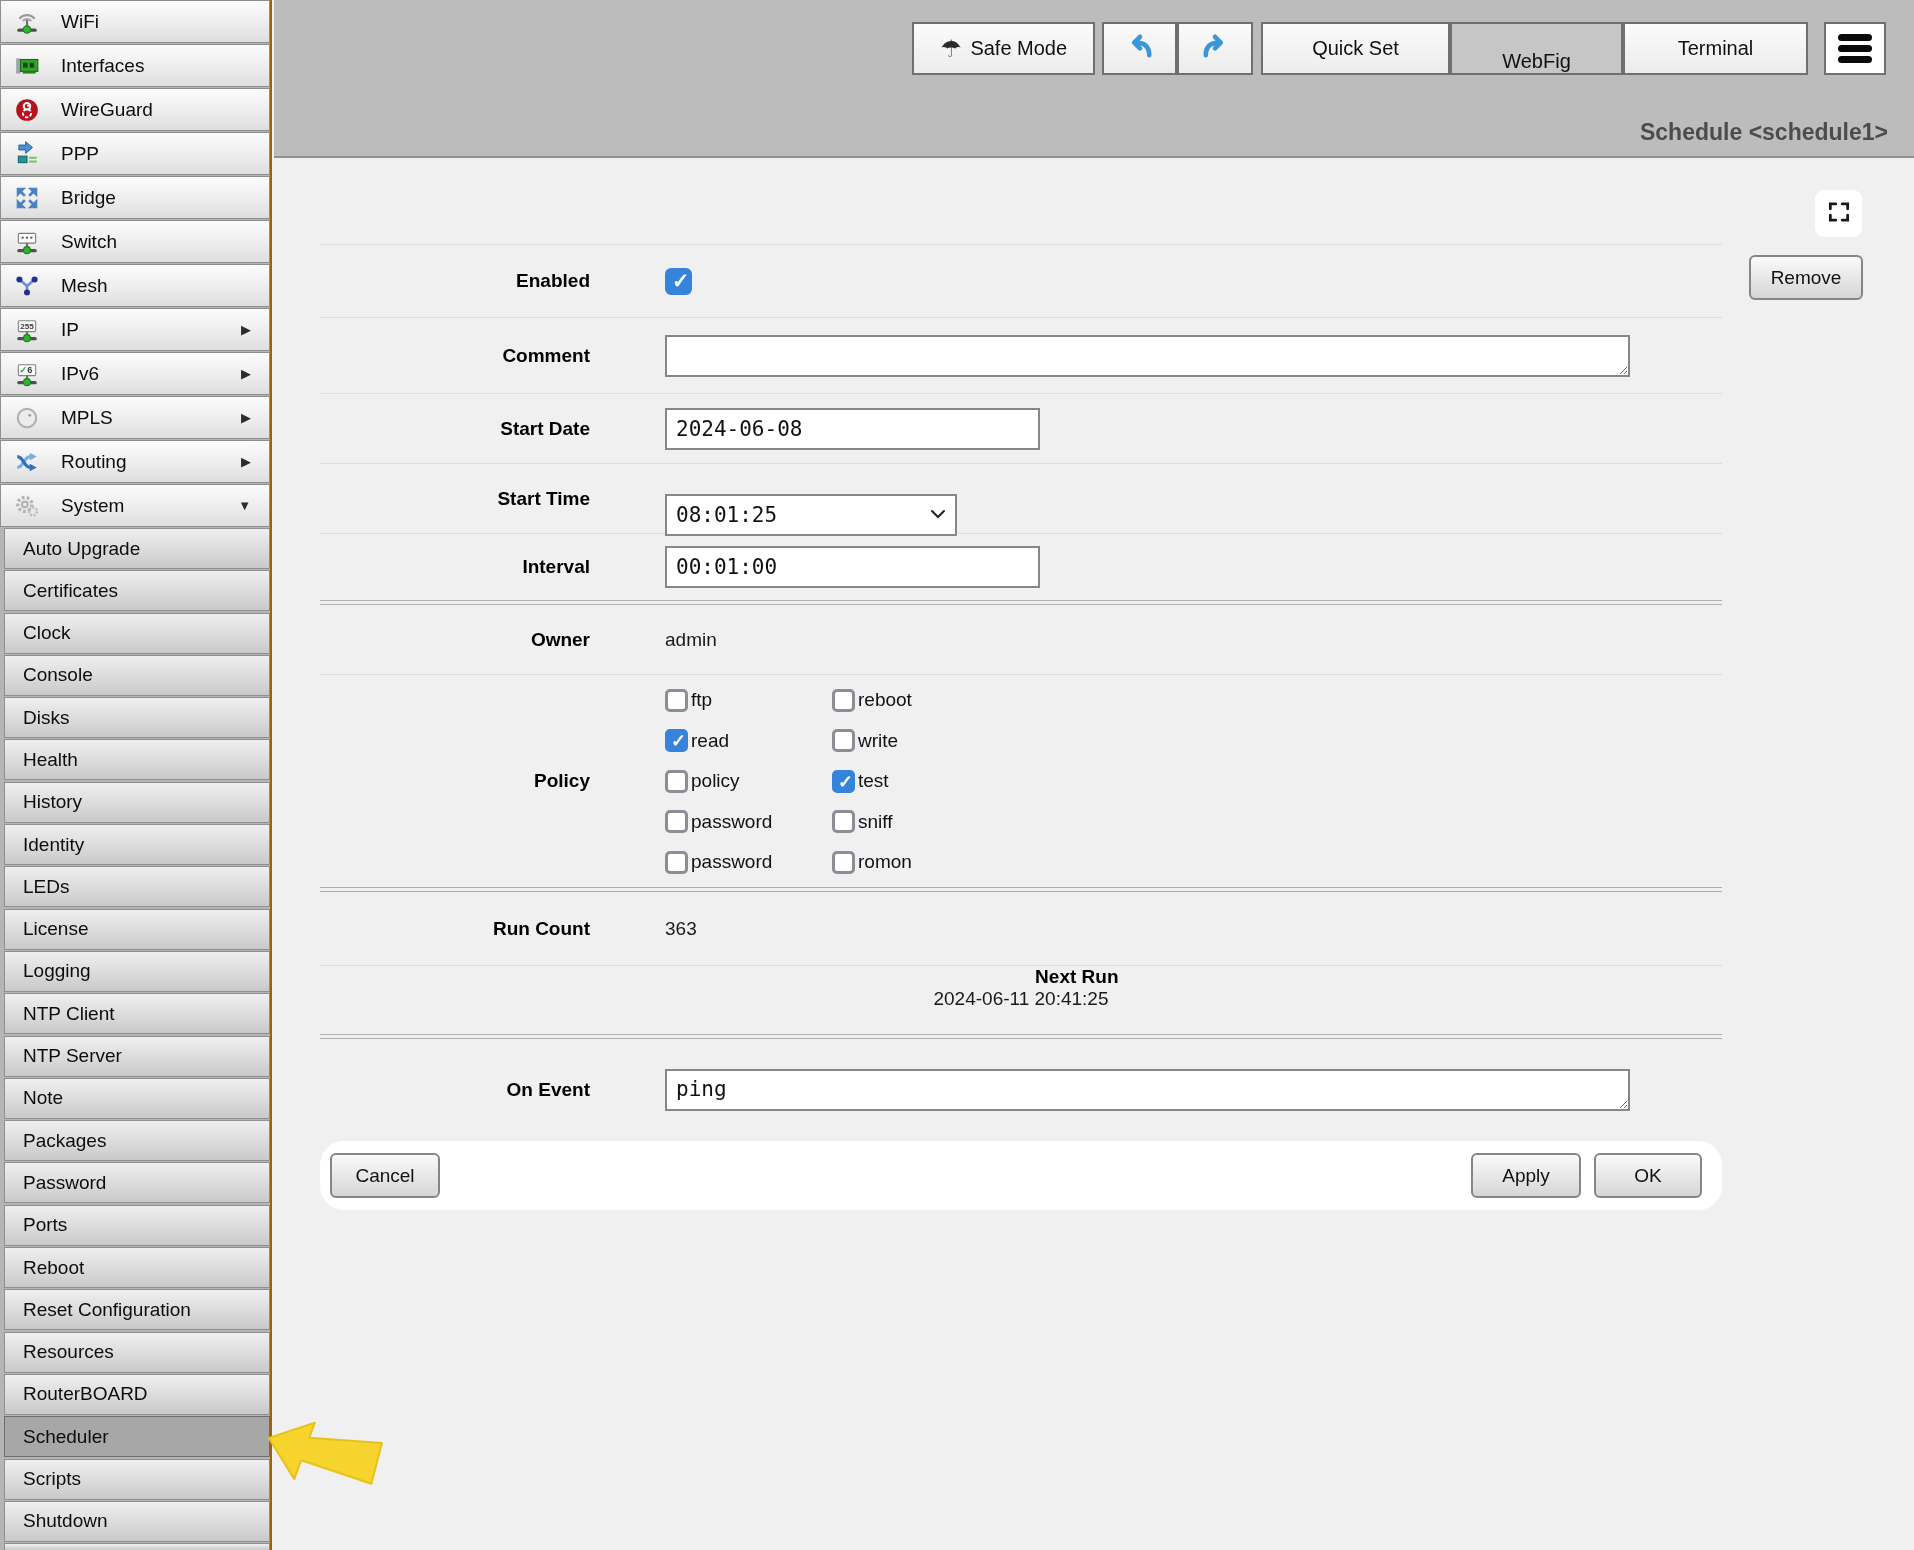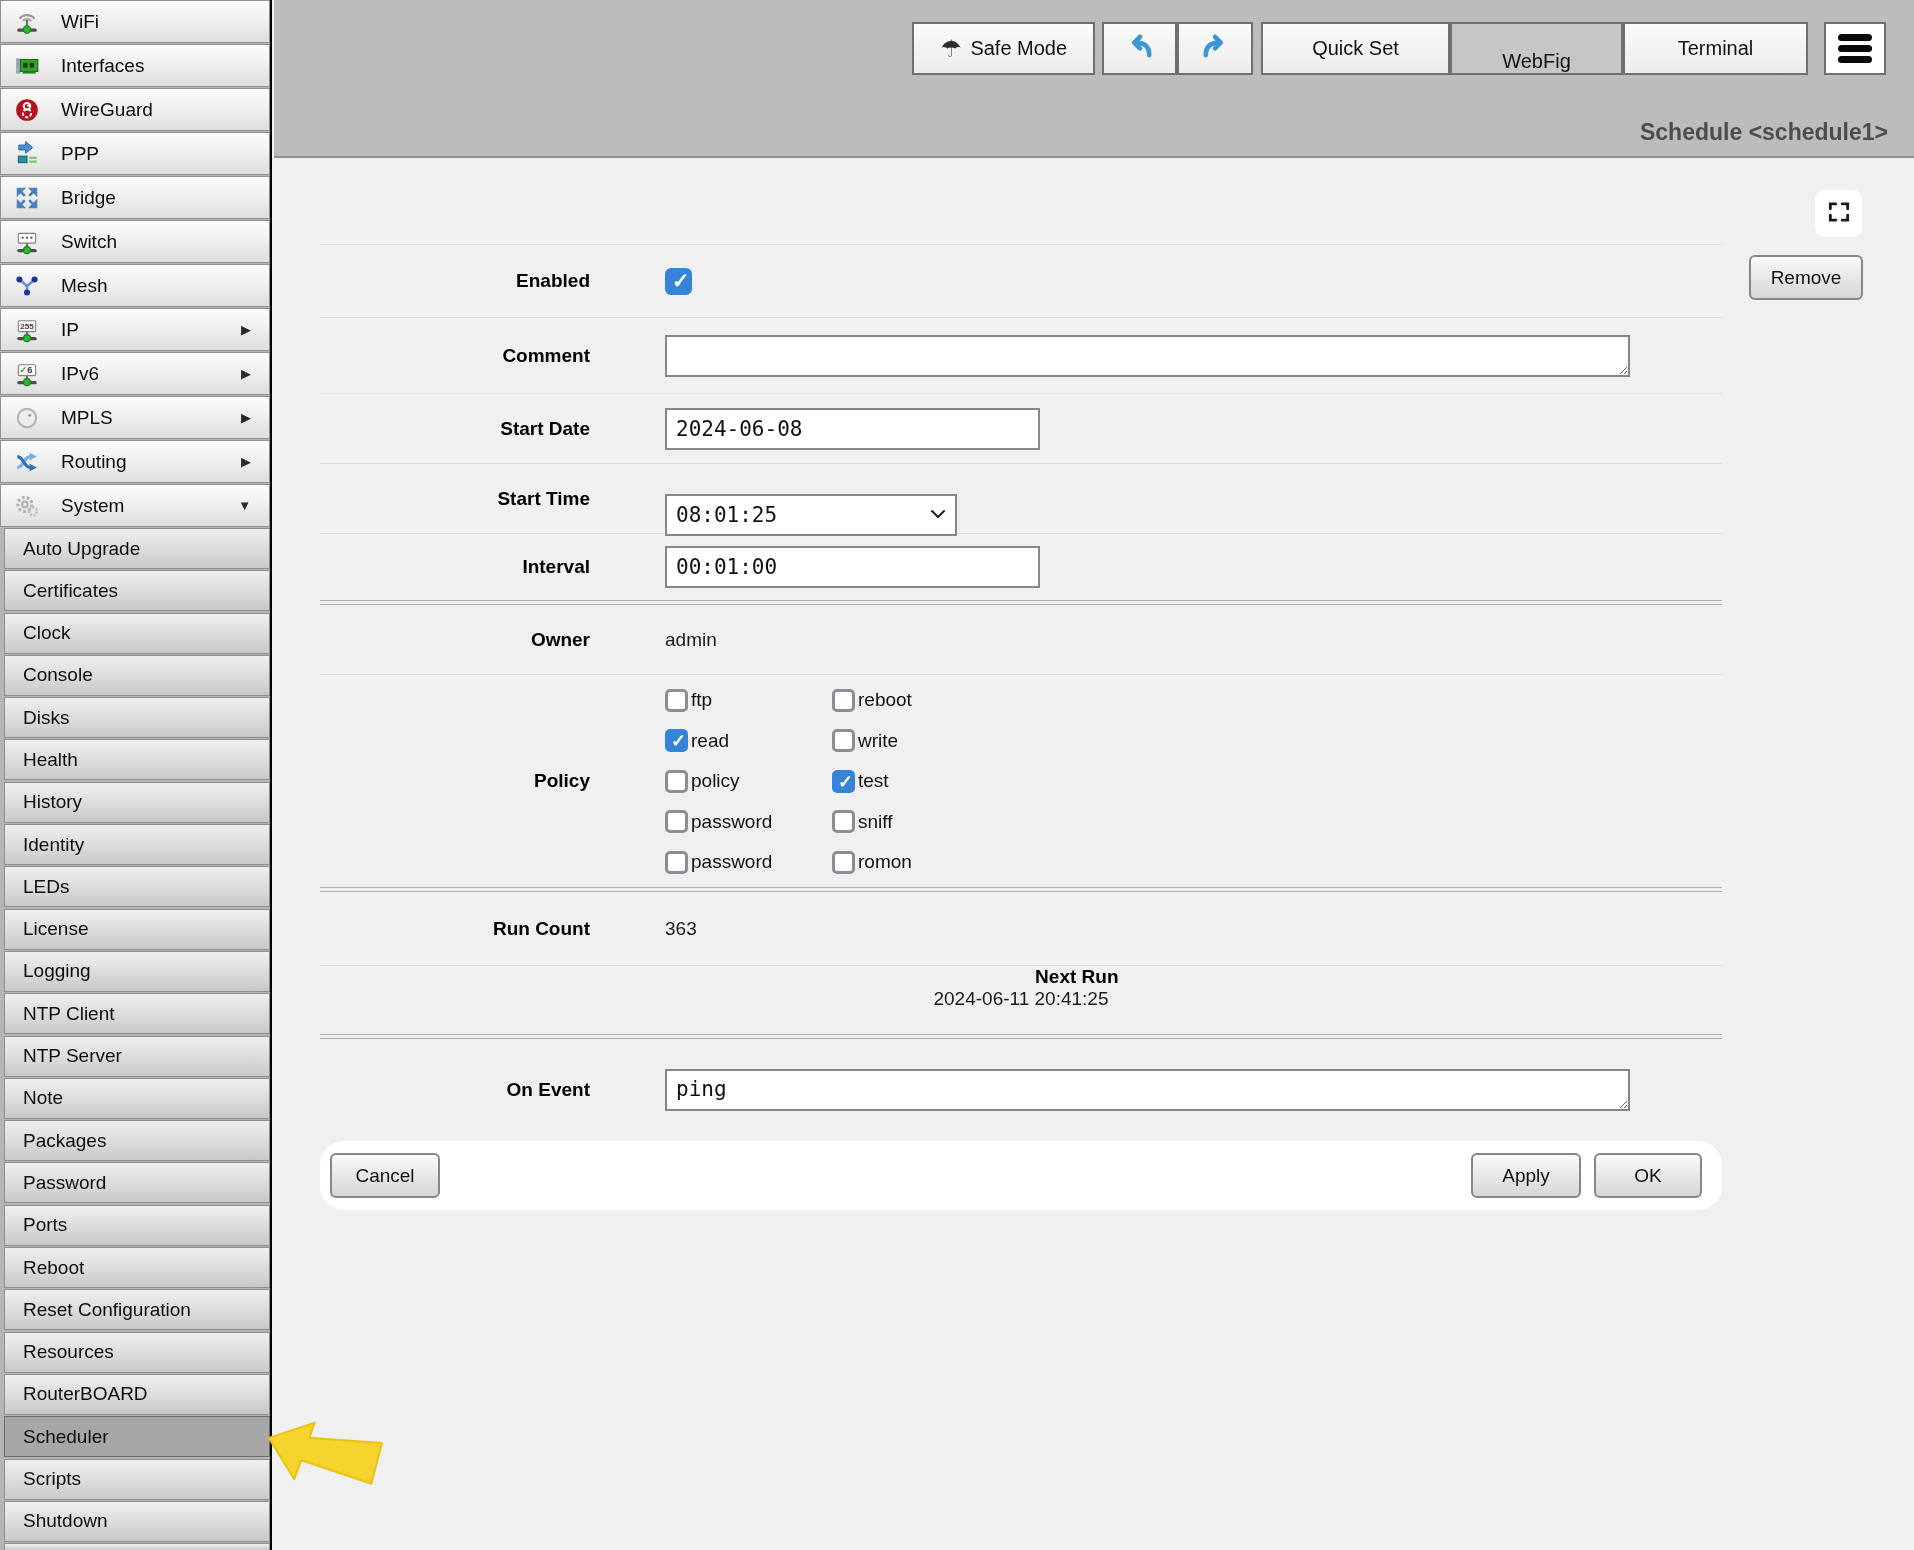--- a/index.html
+++ b/index.html
@@ -1,21 +1,21 @@
 <!DOCTYPE html>
 <html><head>
 <meta charset="utf-8">
 <style>
   html,body{margin:0;padding:0;background:#9e9e9e;}
   .screen{position:relative;width:1914px;height:1550px;overflow:hidden;
           font-family:"Liberation Sans",sans-serif;background:#f0f0f0;}
 
   
   .sidebar{position:absolute;left:0;top:0;width:272px;height:1550px;
-           background:#b5b5b5;border-right:2px solid #000000;box-sizing:border-box;z-index:2;}
+           background:#b5b5b5;border-right:2px solid #a16207;box-sizing:border-box;z-index:2;}
   .nav-item{height:43px;margin-bottom:1px;border:1px solid #8f8f8f;box-sizing:border-box;
             background:linear-gradient(180deg,#fcfcfc 0%,#ededed 55%,#dedede 100%);
             display:flex;align-items:center;padding:0 10px 0 12px;cursor:pointer;}
   .nav-icon{width:28px;height:28px;margin-right:20px;flex:none;display:flex;
             align-items:center;justify-content:center;}
   .nav-label{font-size:19px;color:#0d0d0d;flex:1;}
   .nav-arrow{font-size:13px;color:#2b2b2b;padding-right:8px;}
   .submenu{margin-top:0;}
   .sub-item{height:41px;margin:0 0 1.3px 4px;border:1px solid #8f8f8f;box-sizing:border-box;
             background:linear-gradient(180deg,#efefef 0%,#d9d9d9 60%,#c9c9c9 100%);

